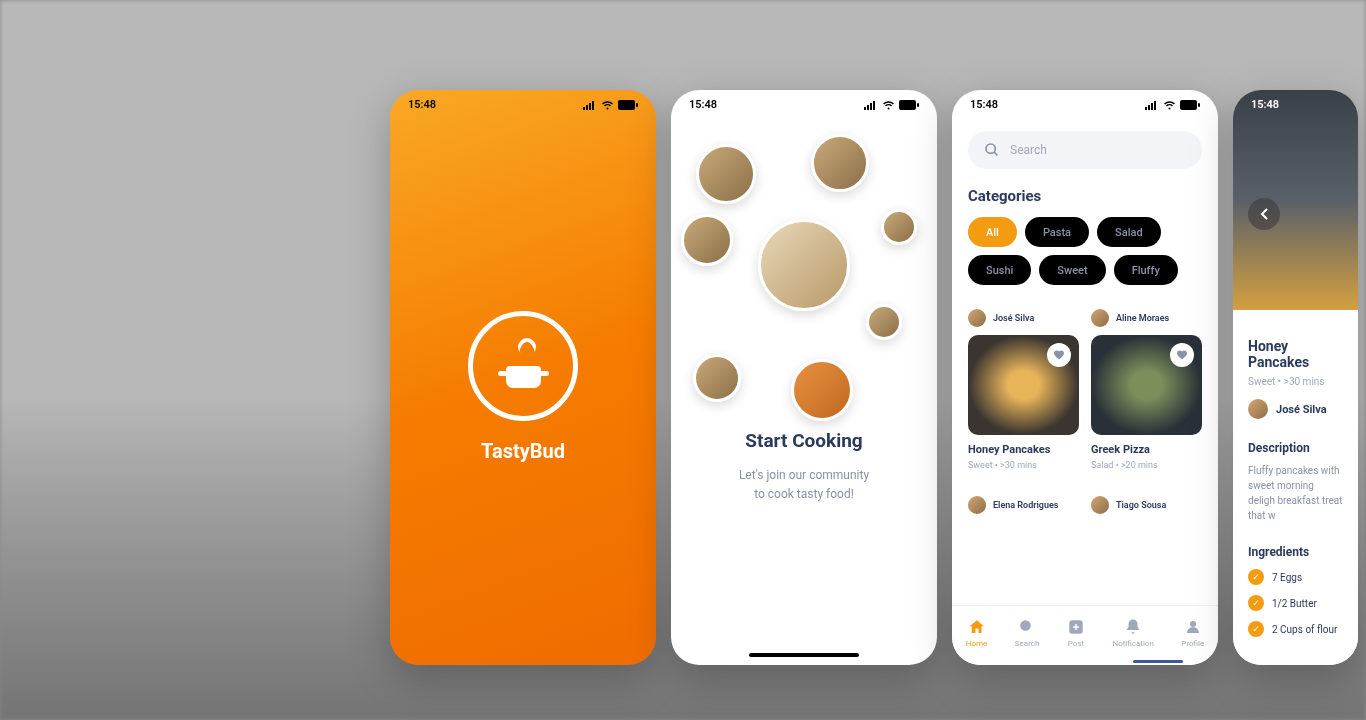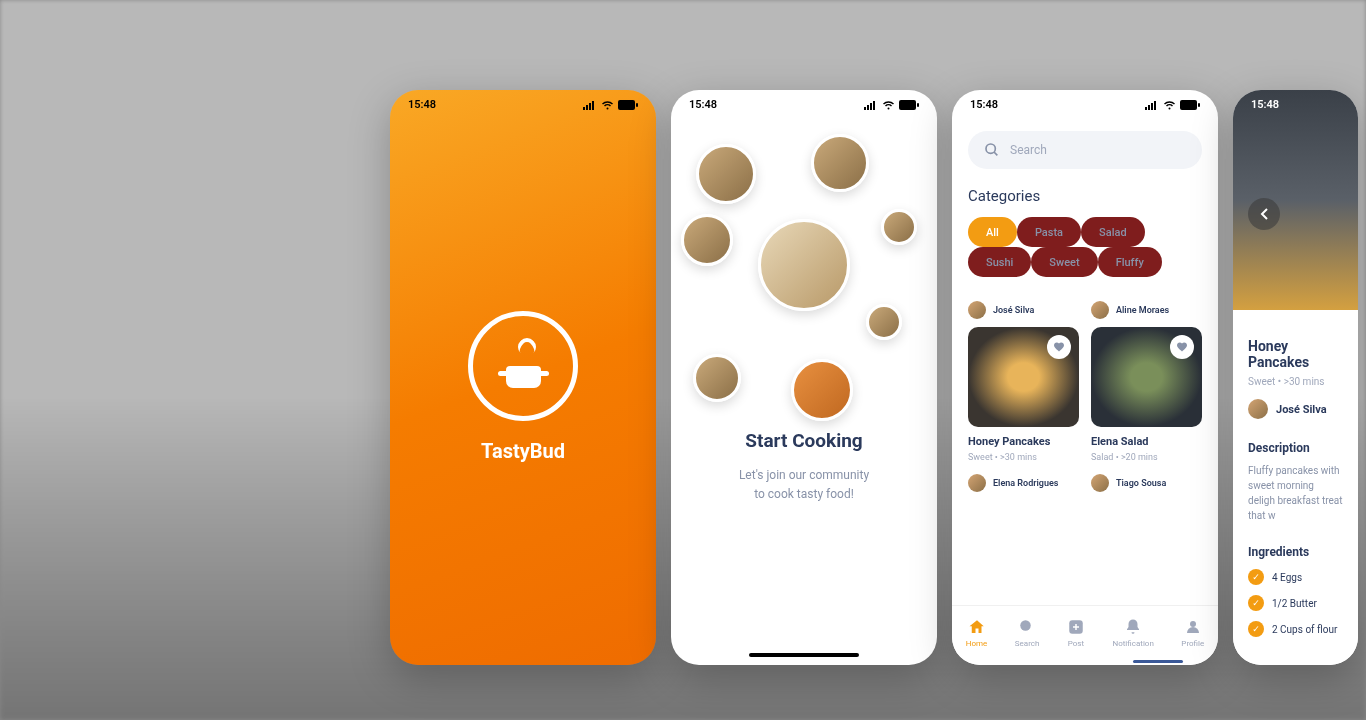--- a/index.html
+++ b/index.html
@@ -41,37 +41,37 @@
 .s2-sub{font-size:12px;color:#8892a8;line-height:1.6}
 .cta{position:absolute;bottom:45px;left:20px;right:20px;height:42px;background:#f39c12;border-radius:24px;display:flex;align-items:center;justify-content:center;color:#fff;font-size:13px;font-weight:600}
 .home-ind{position:absolute;bottom:8px;left:50%;transform:translateX(-50%);width:110px;height:4px;background:#000;border-radius:3px}
 
 
 .s3{background:#fff}
 .s3 .status-bar{color:#000}
 .search-box{margin:12px 16px 0;height:38px;background:#f2f4f8;border-radius:22px;display:flex;align-items:center;padding:0 16px;gap:10px}
 .search-icon-svg{width:16px;height:16px;color:#8892a8}
 .search-ph{font-size:12px;color:#a0a8bb}
-.cat-title{font-size:15px;font-weight:400;color:#2b3a5c;margin:18px 16px 12px}
-.chips{display:flex;flex-wrap:wrap;padding:0 16px}
-.chip{height:30px;padding:0 18px;border-radius:16px;display:flex;align-items:center;font-size:11px;font-weight:500;background:#7f1d1d;color:#8892a8}
+.cat-title{font-size:15px;font-weight:700;color:#2b3a5c;margin:18px 16px 12px}
+.chips{display:flex;flex-wrap:wrap;gap:8px;padding:0 16px}
+.chip{height:30px;padding:0 18px;border-radius:16px;display:flex;align-items:center;font-size:11px;font-weight:500;background:#000000;color:#8892a8}
 .chip.active{background:#f39c12;color:#fff}
 .recipe-grid{display:grid;grid-template-columns:1fr 1fr;gap:12px;padding:24px 16px 0}
 .recipe-card{display:flex;flex-direction:column}
 .author{display:flex;align-items:center;gap:7px;margin-bottom:8px}
 .avatar{width:18px;height:18px;border-radius:50%;background:linear-gradient(135deg,#d4a574,#8b6f47)}
 .author-name{font-size:9px;font-weight:600;color:#2b3a5c}
 .recipe-img{height:100px;border-radius:10px;position:relative;background:linear-gradient(135deg,#4a5058,#2a3038)}
 .recipe-img.r1{background:radial-gradient(ellipse at center,#e8b45a 20%,#3a3530 70%)}
 .recipe-img.r2{background:radial-gradient(ellipse at center,#7a8f5a 20%,#2a3038 70%)}
 .heart{position:absolute;top:8px;right:8px;width:24px;height:24px;background:#fff;border-radius:50%;display:flex;align-items:center;justify-content:center}
 .heart svg{width:12px;height:12px;fill:#8892a8}
 .recipe-name{font-size:11px;font-weight:700;color:#2b3a5c;margin-top:8px}
 .recipe-meta{font-size:9px;color:#a0a8bb;margin-top:4px}
-.row2{margin-top:0}
+.row2{margin-top:14px}
 .bottom-nav{position:absolute;bottom:0;left:0;right:0;height:60px;background:#fff;display:flex;justify-content:space-around;align-items:center;border-top:1px solid #f0f0f0;padding-bottom:6px}
 .nav-item{display:flex;flex-direction:column;align-items:center;gap:3px;font-size:8px;color:#a0a8bb}
 .nav-item.active{color:#f39c12}
 .nav-icon{width:18px;height:18px}
 .nav-underline{position:absolute;bottom:2px;left:68%;width:50px;height:3px;background:#3b5998;border-radius:2px}
 
 
 .s4{background:#fff;width:125px}
 .s4 .status-bar{color:#fff}
 .s4-hero{height:220px;background:linear-gradient(to bottom,#3a4048 0%,#5a6068 50%,#d4a040 100%);position:relative}
@@ -223,21 +223,21 @@
         <div class="avatar"></div>
         <span class="author-name">Aline Moraes</span>
       </div>
       <div class="recipe-img r2">
         <div class="heart">
               <svg viewBox="0 0 24 24">
                 <path d="M12 21l-1.5-1.4C5 14.9 2 12 2 8.5 2 5.4 4.4 3 7.5 3c1.7 0 3.4.8 4.5 2.1C13.1 3.8 14.8 3 16.5 3 19.6 3 22 5.4 22 8.5c0 3.5-3 6.4-8.5 11.1L12 21z"></path>
               </svg>
             </div>
       </div>
-      <div class="recipe-name">Elena Salad</div>
+      <div class="recipe-name">Greek Pizza</div>
       <div class="recipe-meta">Salad  •  &gt;20 mins</div>
     </div>
     <div class="recipe-card row2">
       <div class="author">
         <div class="avatar"></div>
         <span class="author-name">Elena Rodrigues</span>
       </div>
     </div>
     <div class="recipe-card row2">
       <div class="author">
@@ -300,21 +300,21 @@
     <div class="s4-author">
       <div class="avatar"></div>
       <span class="s4-author-name">José Silva</span>
     </div>
     <div class="s4-section">Description</div>
     <div class="s4-desc">Fluffy pancakes with sweet morning deligh breakfast treat that w</div>
     <div class="s4-section">Ingredients</div>
     <div class="ing-list">
       <div class="ing-item">
         <div class="ing-check">✓</div>
-        <span class="ing-text">4 Eggs</span>
+        <span class="ing-text">7 Eggs</span>
       </div>
       <div class="ing-item">
         <div class="ing-check">✓</div>
         <span class="ing-text">1/2 Butter</span>
       </div>
       <div class="ing-item">
         <div class="ing-check">✓</div>
         <span class="ing-text">2 Cups of flour</span>
       </div>
     </div>

